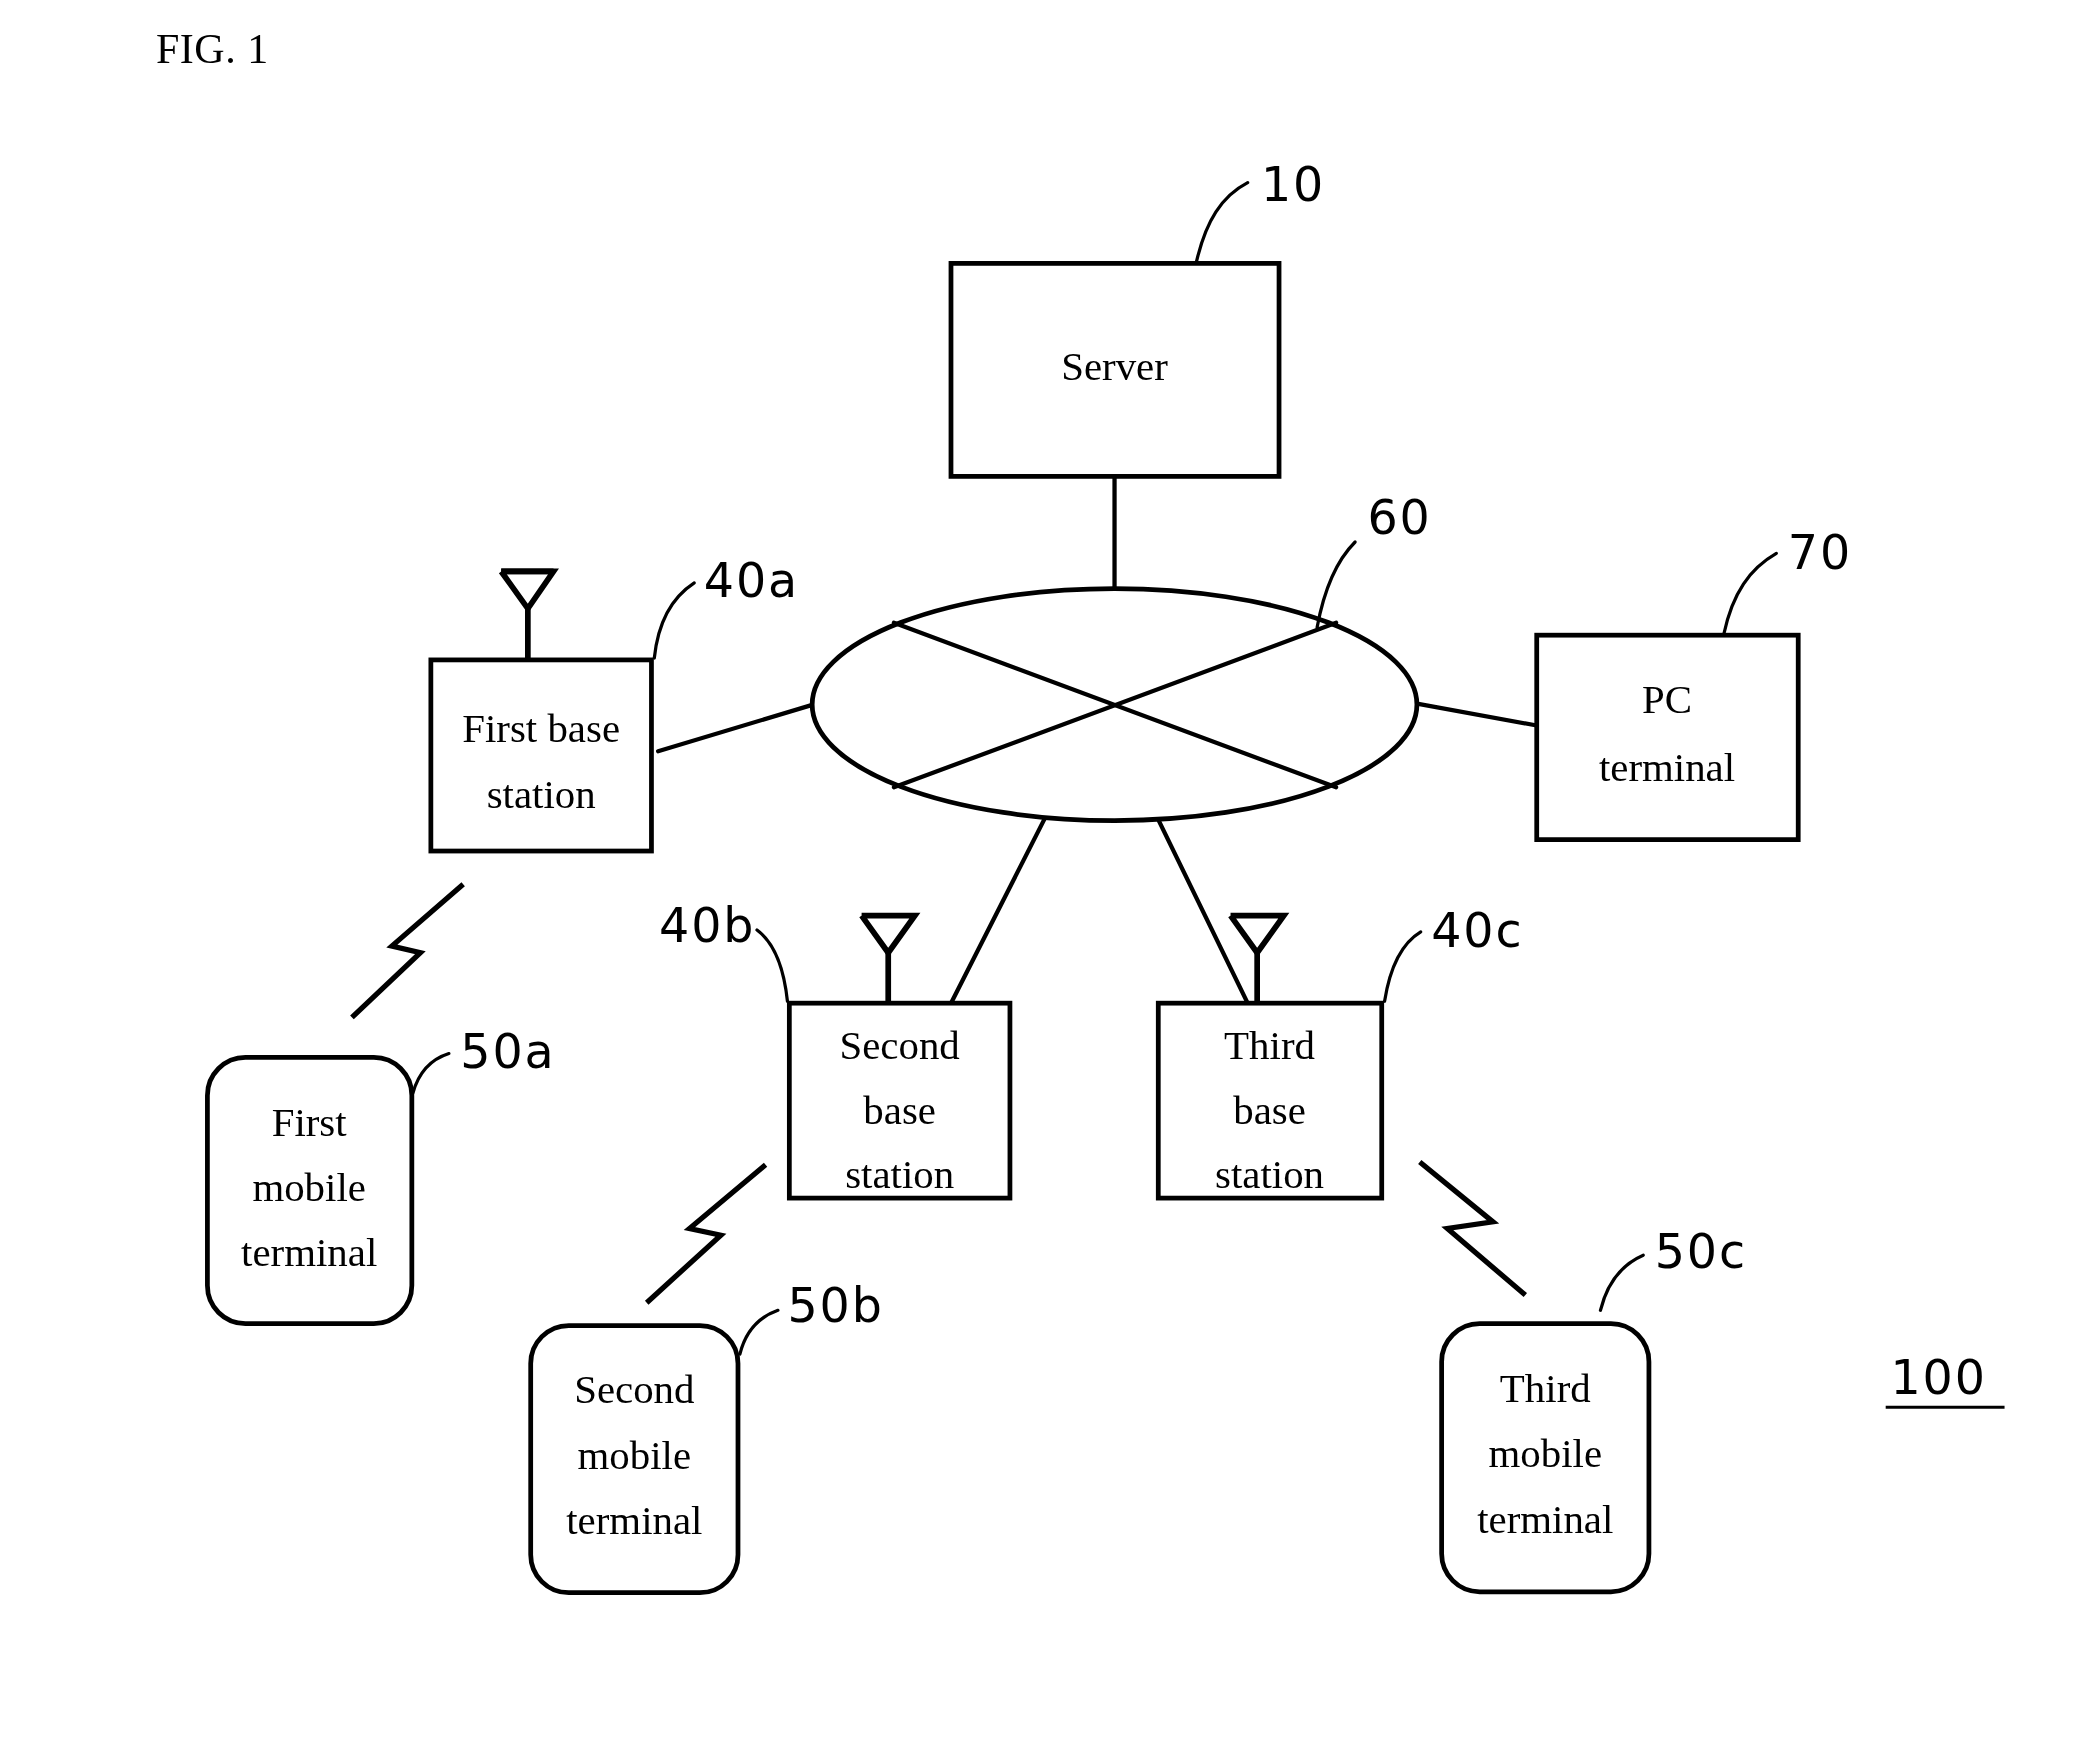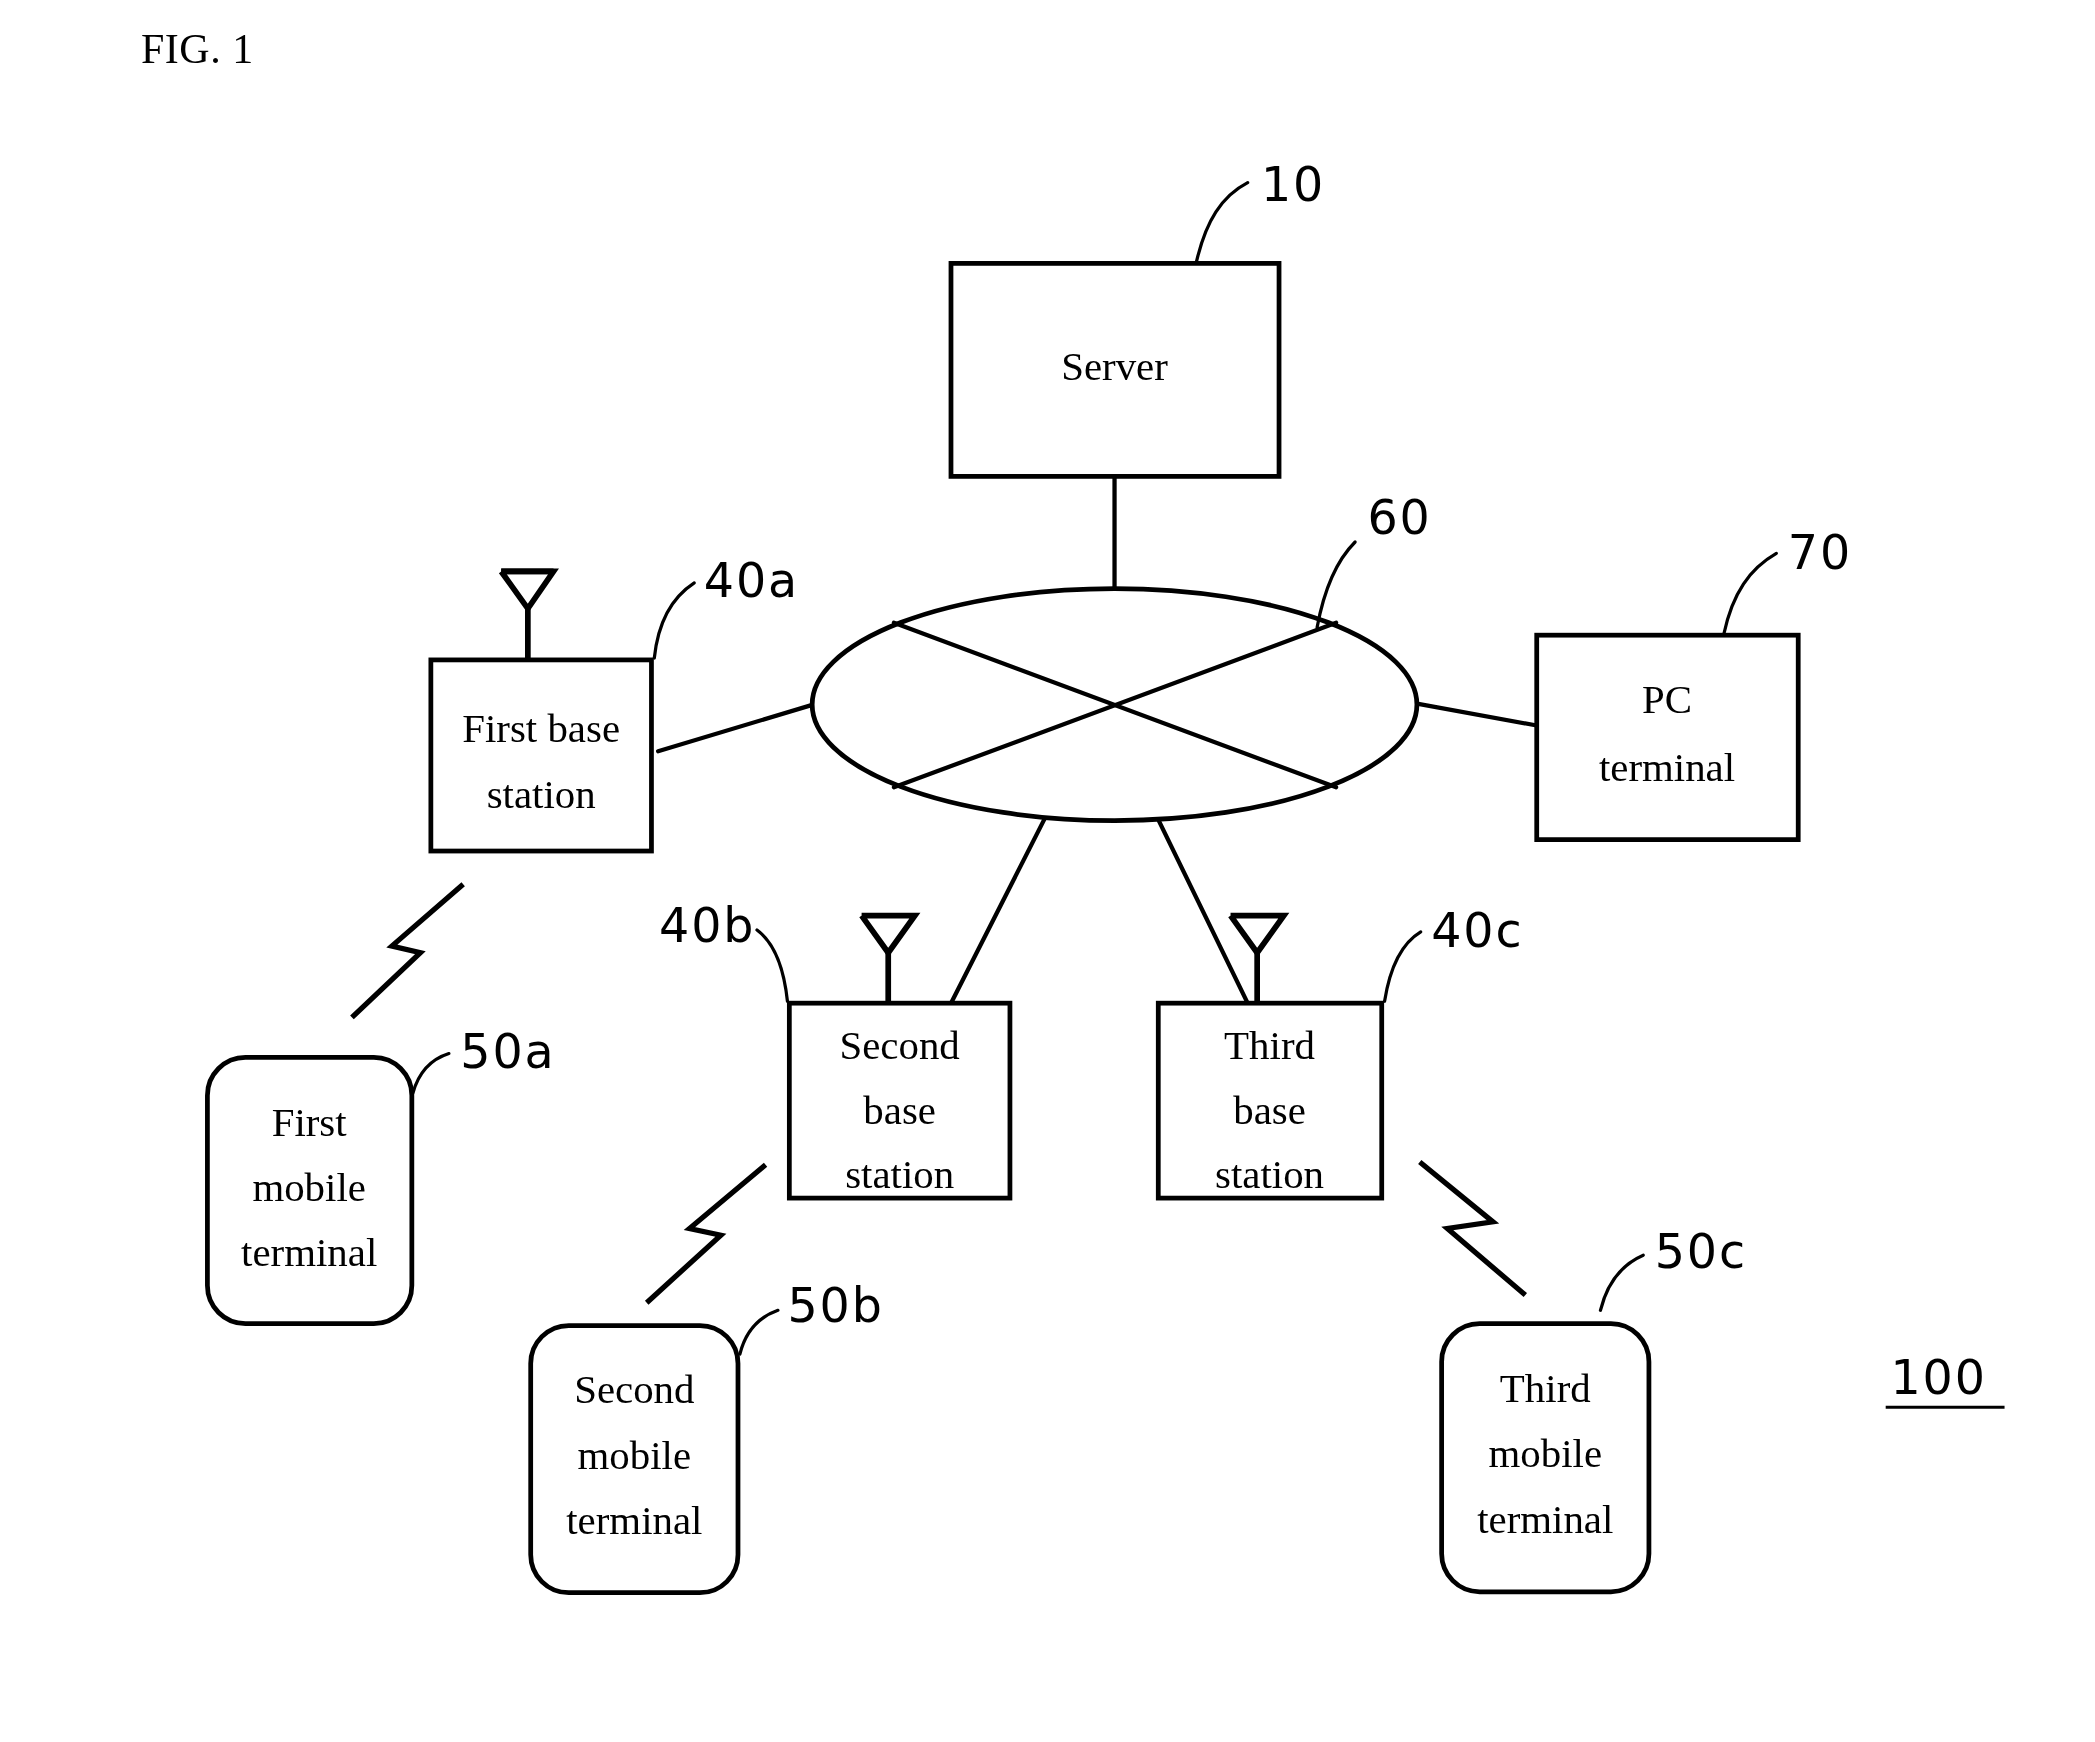--- a/index.html
+++ b/index.html
@@ -15,21 +15,21 @@
     overflow: hidden;
     position: relative;
   }
   #figure-root {
     position: relative;
     width: 2095px;
     height: 1742px;
   }
   #fig-title {
     position: absolute;
-    left: 141px;
+    left: 156px;
     top: 25px;
     font-size: 42px;
     font-family: "Liberation Serif", "DejaVu Serif", serif;
     letter-spacing: 0.5px;
     white-space: nowrap;
   }
   svg#diagram {
     position: absolute;
     left: 0;
     top: 0;

